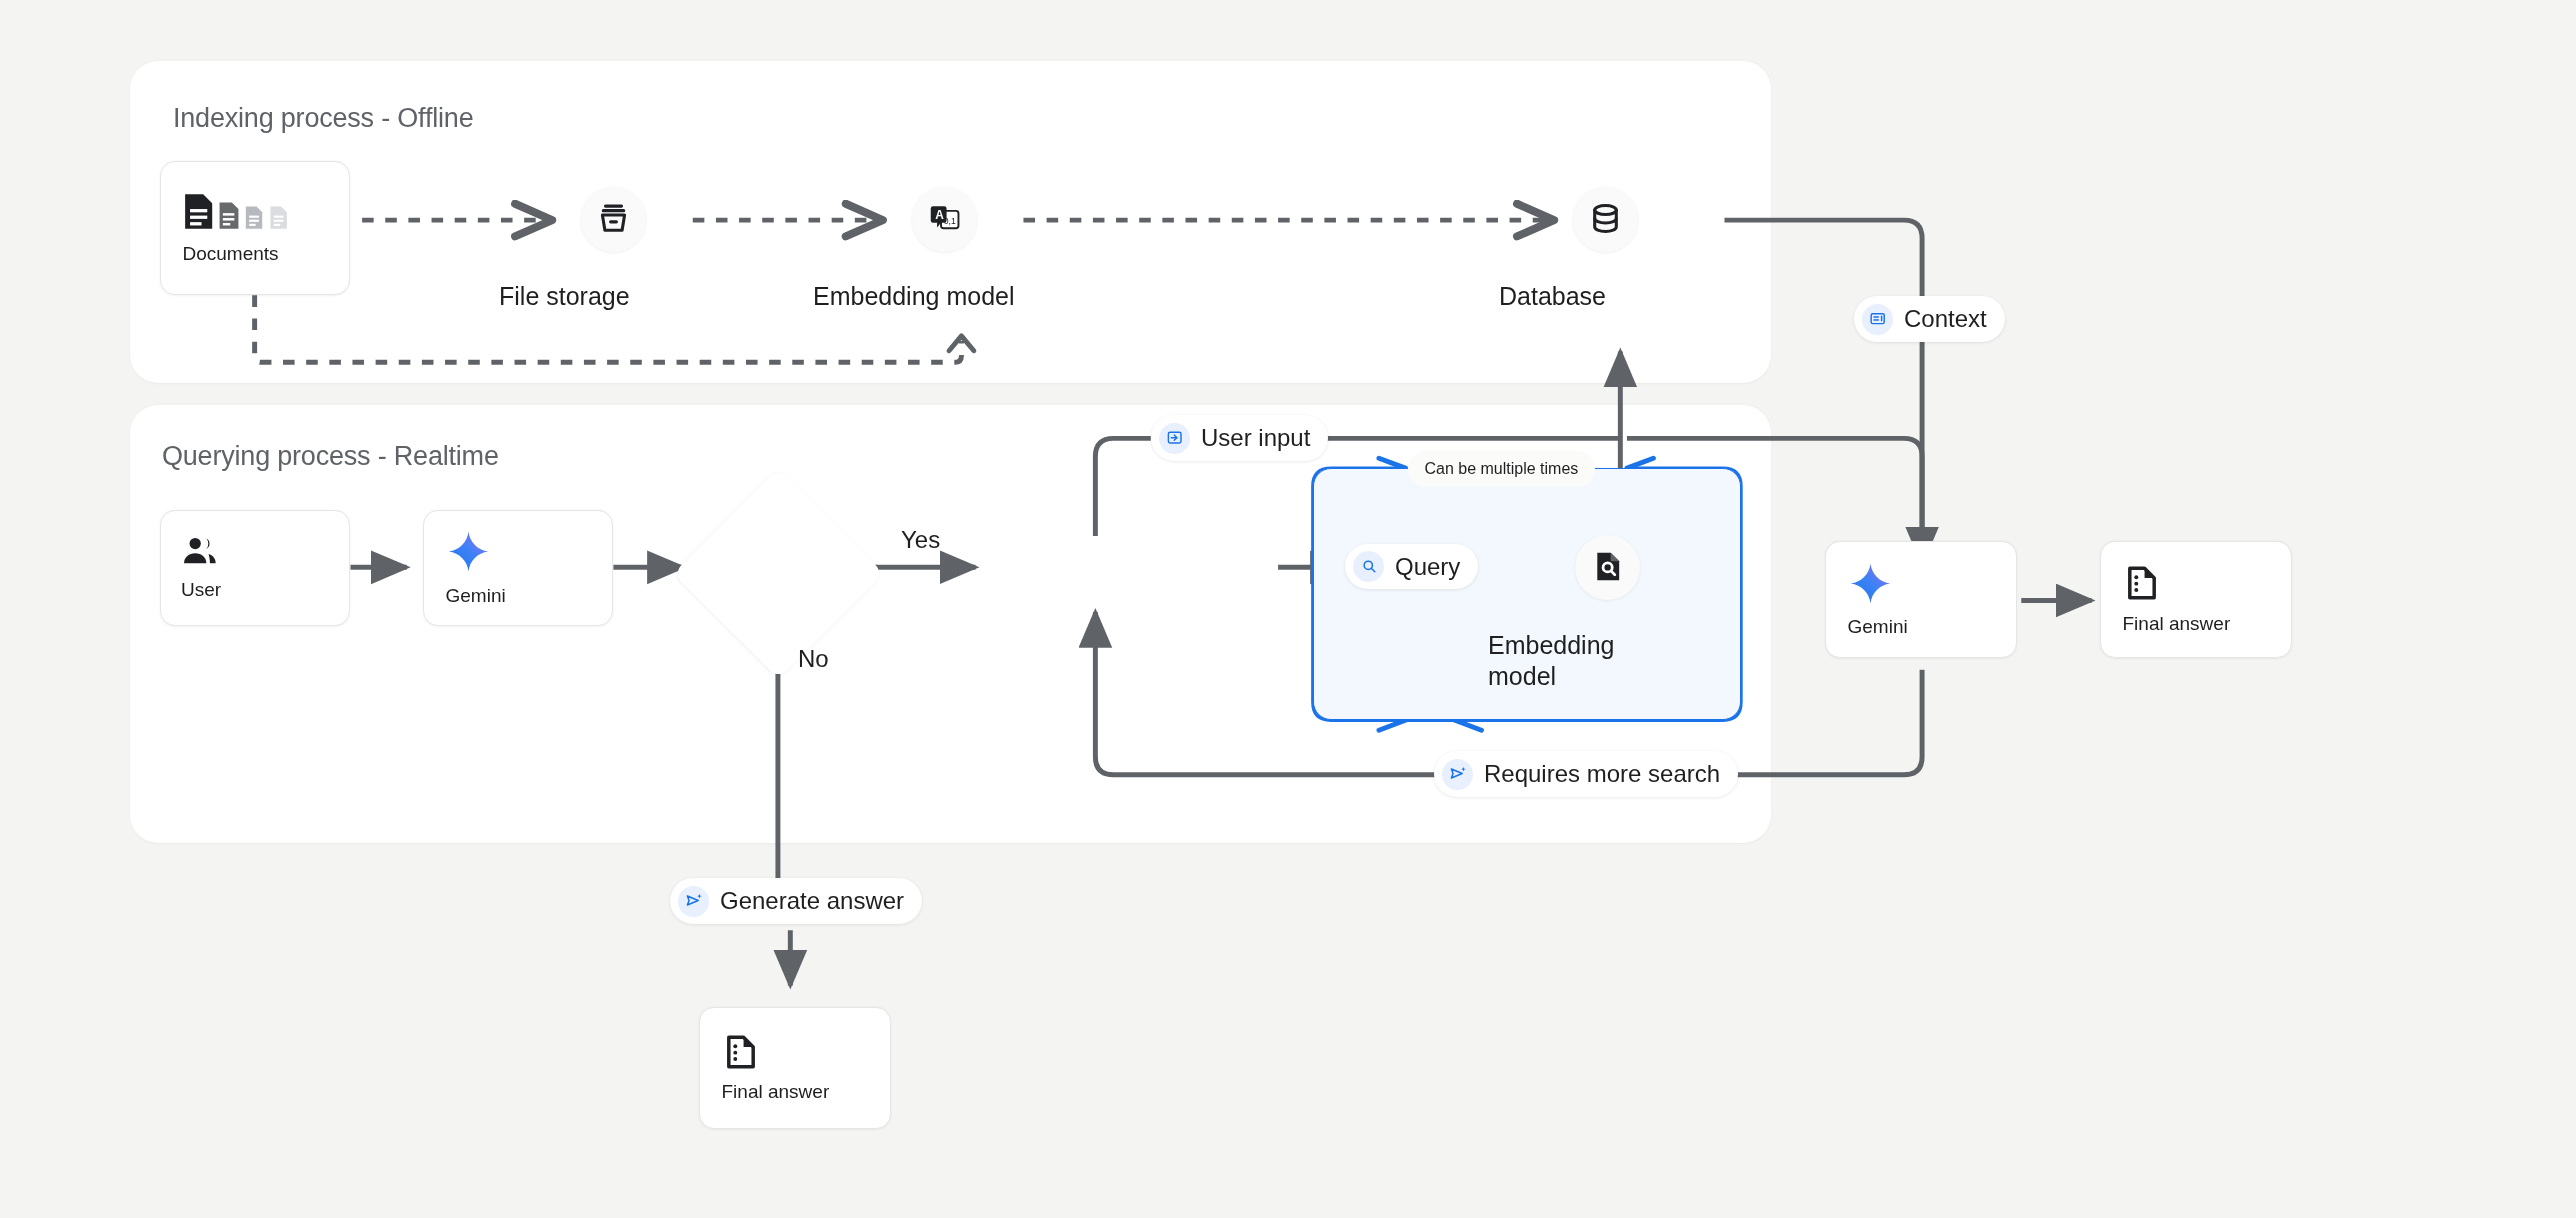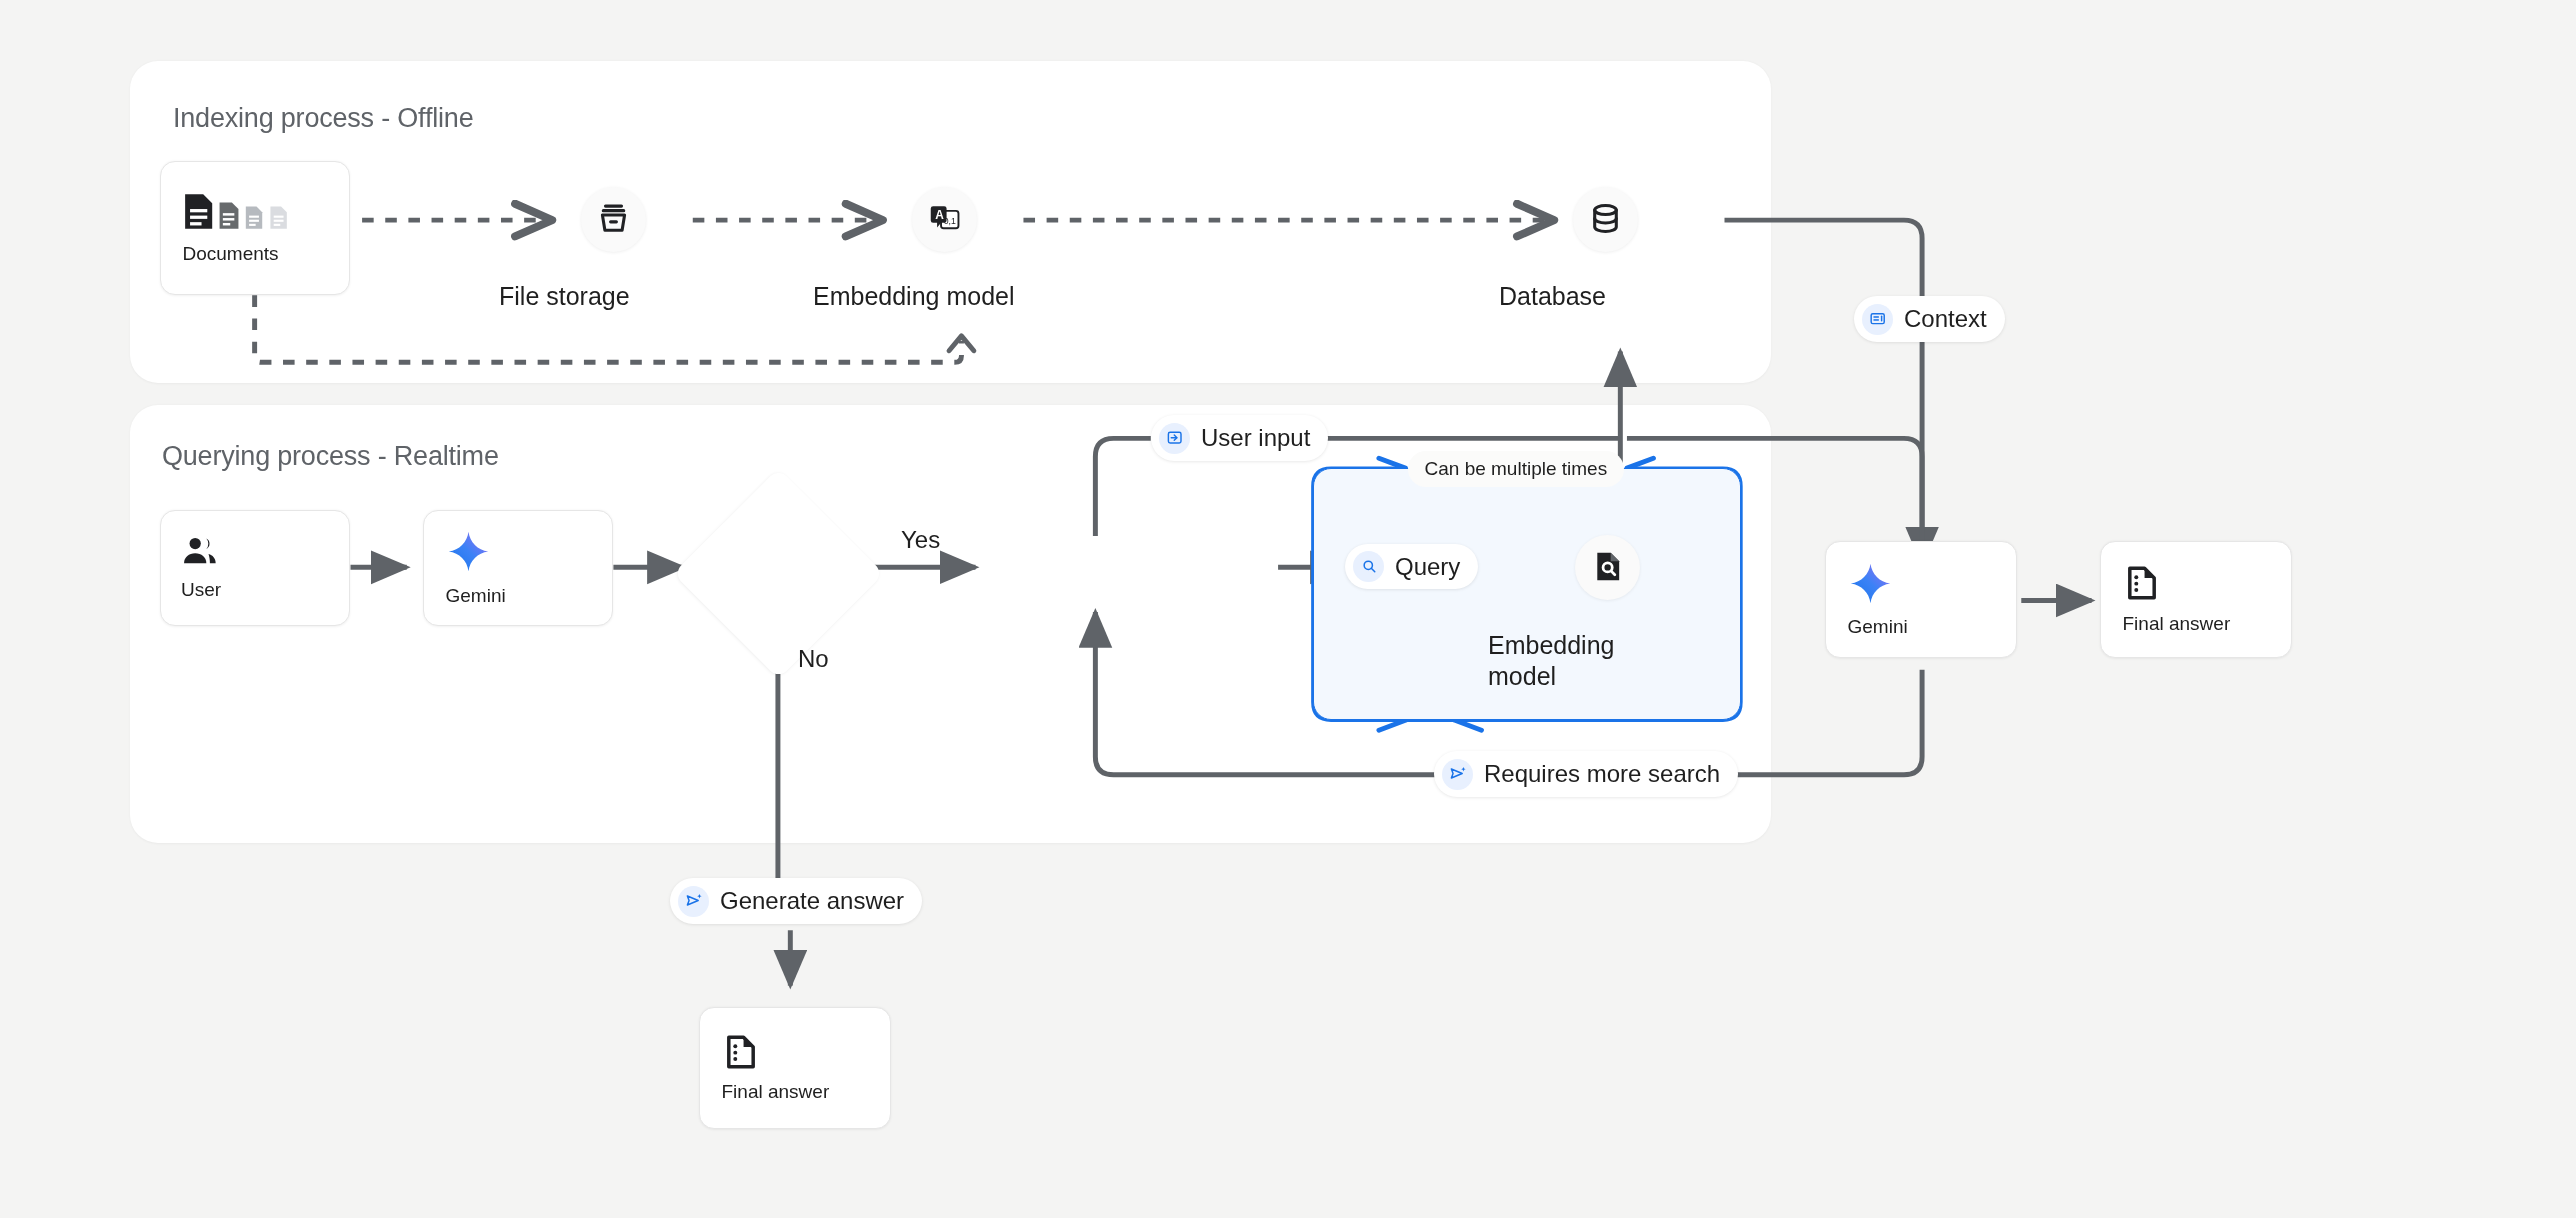--- a/index.html
+++ b/index.html
@@ -57,21 +57,21 @@
   .pill .badge{
     width:31px;height:31px;border-radius:50%;background:#e8f0fe;
     display:flex;align-items:center;justify-content:center;flex:0 0 auto;
   }
   .pill .ptxt{font-size:24px;color:#1f1f1f;}
 
   
   .chip{
     position:absolute;background:#fbfbfa;border-radius:826px;height:36px;
     display:flex;align-items:center;padding:0 16.5px;box-sizing:border-box;
-    font-size:19px;color:#1f1f1f;white-space:nowrap;
+    font-size:16px;color:#1f1f1f;white-space:nowrap;
   }
 
   
   #diamond{
     position:absolute;left:704px;top:499px;width:149px;height:149px;
     background:#fff;border-radius:11.6px;transform:rotate(45deg);
     box-shadow:0 0.8px 3.3px rgba(0,0,0,.07);
   }
   #diamond-text{
     position:absolute;left:704px;top:499px;width:149px;height:149px;

